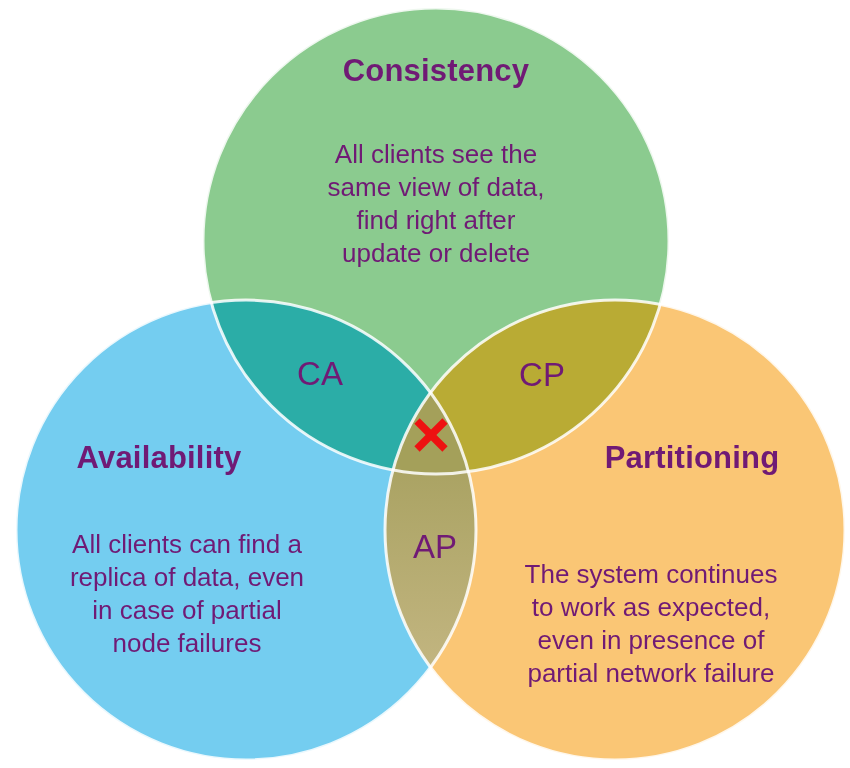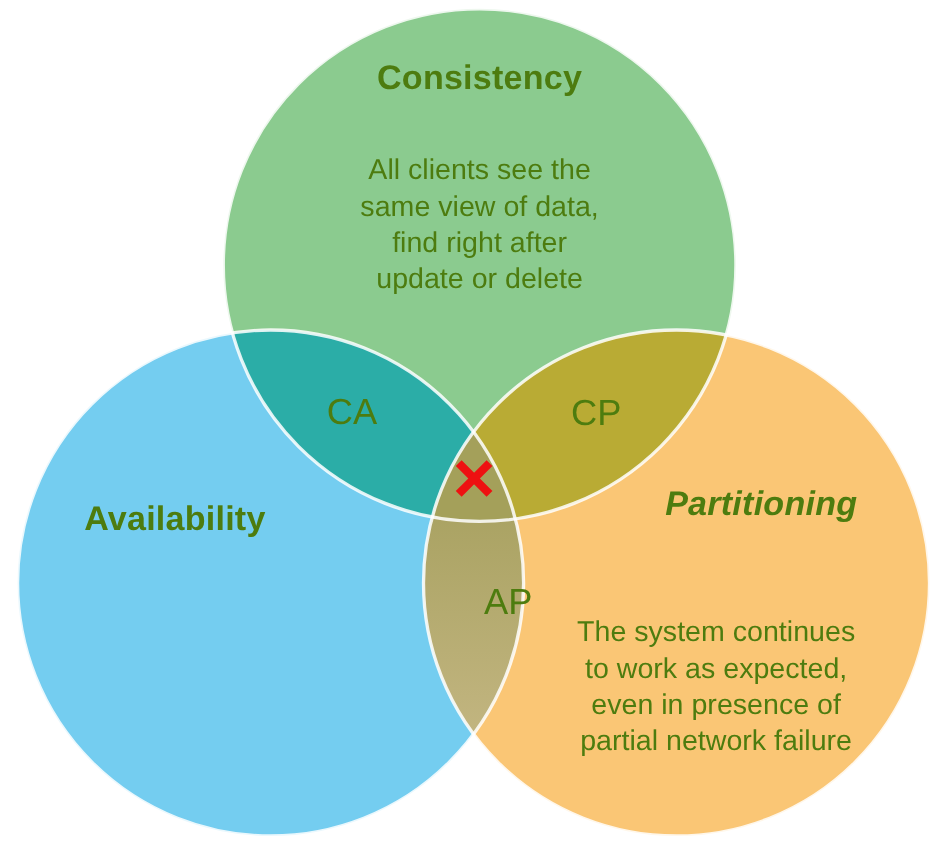--- a/index.html
+++ b/index.html
@@ -17,21 +17,21 @@
     overflow: hidden;
   }
   .venn-svg {
     position: absolute;
     left: 0;
     top: 0;
   }
   .label {
     position: absolute;
     text-align: center;
-    color: #4d7c0f;
+    color: #701a75;
   }
   .title {
     font-size: 31px;
     font-weight: 700;
     line-height: 40px;
     letter-spacing: 0.2px;
   }
   .body-text {
     font-size: 26px;
     font-weight: 400;
@@ -96,31 +96,35 @@
       <circle cx="615" cy="530" r="230"></circle>
     </g>
   </svg>
 
   <div class="label title" style="left:236px; top:51px; width:400px;">Consistency</div>
   <div class="label body-text" style="left:266px; top:138px; width:340px;">All clients see the
 same view of data,
 find right after
 update or delete</div>
 
-  <div class="label title" style="left:9px; top:452px; width:300px;">Availability</div>
+  <div class="label title" style="left:9px; top:438px; width:300px;">Availability</div>
+  <div class="label body-text" style="left:17px; top:528px; width:340px;">All clients can find a
+replica of data, even
+in case of partial
+node failures</div>
 
-  <div class="label title" style="left:542px; top:438px; width:300px;font-style:italic;">Partitioning</div>
+  <div class="label title" style="left:542px; top:438px; width:300px;">Partitioning</div>
   <div class="label body-text" style="left:466px; top:558px; width:370px;">The system continues
 to work as expected,
 even in presence of
 partial network failure</div>
 
   <div class="label region-label" style="left:270px; top:354px; width:100px;">CA</div>
   <div class="label region-label" style="left:492px; top:355px; width:100px;">CP</div>
-  <div class="label region-label" style="left:385px; top:527px; width:100px;padding-left:27px;">AP</div>
+  <div class="label region-label" style="left:385px; top:527px; width:100px;">AP</div>
 
   <svg class="x-marker" width="38" height="38" viewBox="0 0 38 38">
     <g stroke-width="7.5" stroke-linecap="butt" fill="none">
       <path d="M5 5 L33 33" stroke="#EE1111"></path>
       <path d="M33 5 L5 33" stroke="#EE1111"></path>
     </g>
   </svg>
 
 </div>
 

